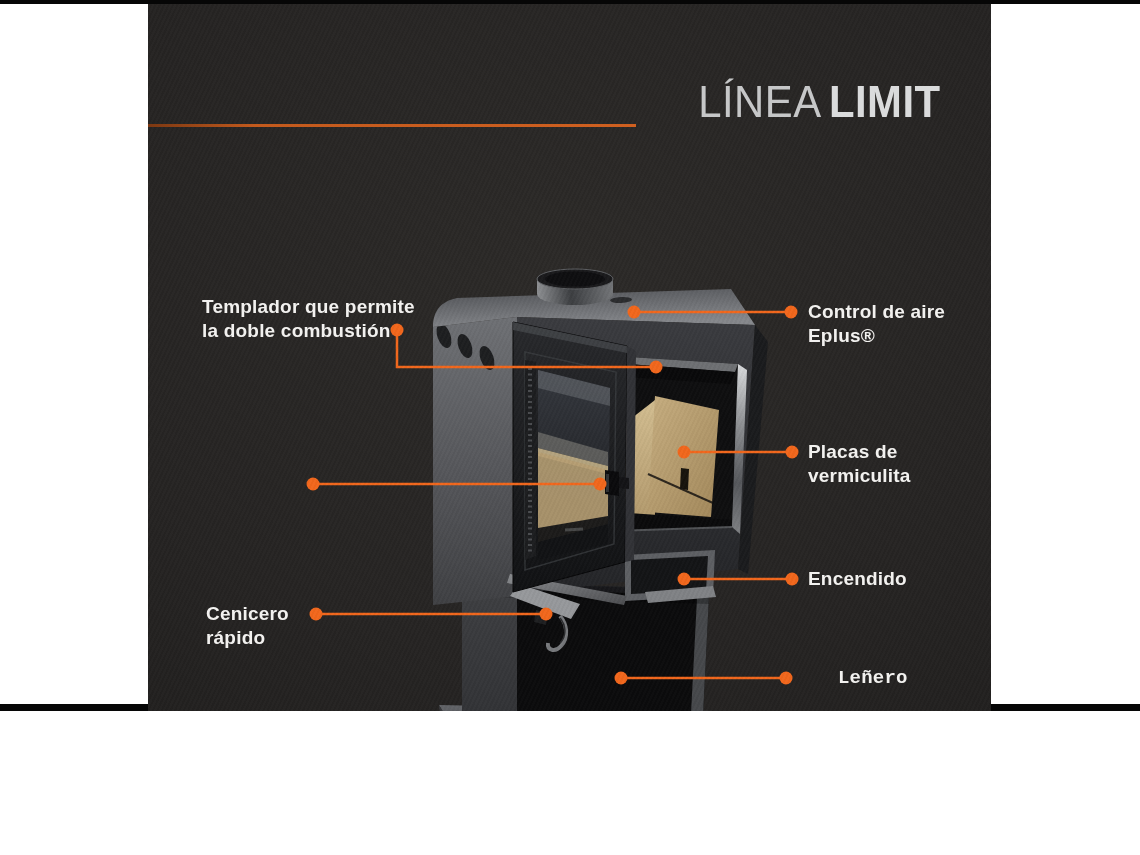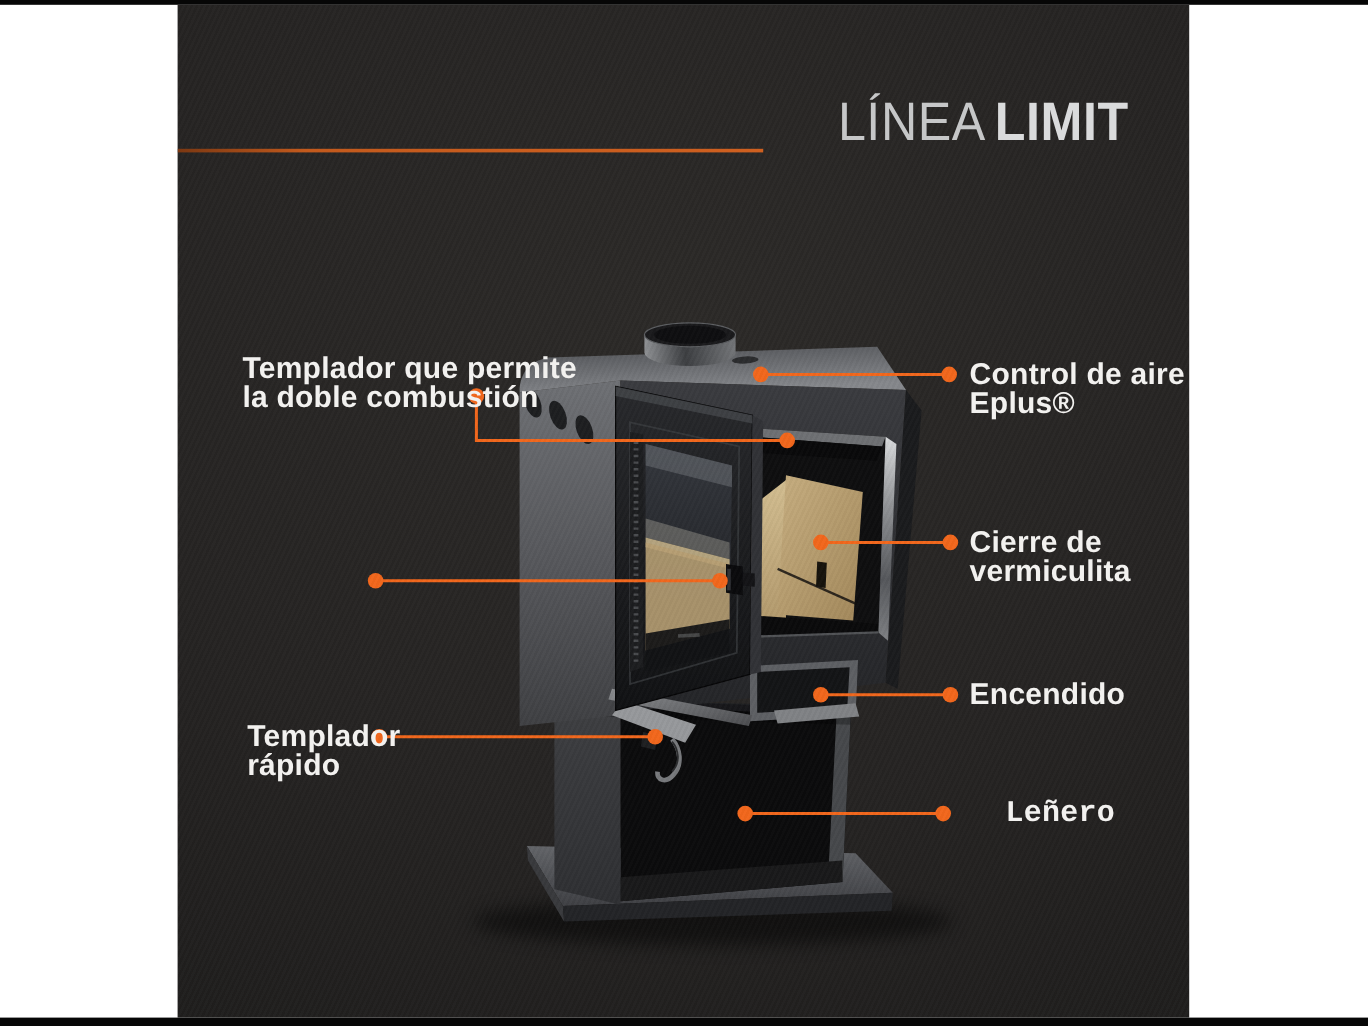--- a/index.html
+++ b/index.html
@@ -1,32 +1,32 @@
 <!DOCTYPE html>
 <html><head>
 <meta charset="utf-8">
 <style>
   html,body{margin:0;padding:0;background:#fff;}
-  .canvas{position:relative;width:1140px;height:855px;background:#fff;overflow:hidden;
+  .canvas{position:relative;width:1140px;height:711px;background:#fff;overflow:hidden;
           font-family:"Liberation Sans",sans-serif;}
   .bar{position:absolute;left:0;width:1140px;background:#060606;}
   .bar.top{top:0;height:4px;}
   .bar.bottom{bottom:0;height:7px;}
   .stage{position:absolute;left:148px;top:4px;width:843px;height:844px;overflow:hidden;
          background:radial-gradient(120% 95% at 50% 32%, #2c2a28 0%, #262423 48%, #1c1b1a 100%);}
   .stage::after{content:"";position:absolute;inset:0;pointer-events:none;
          background:repeating-linear-gradient(115deg, rgba(255,255,255,.015) 0 2px, rgba(0,0,0,.025) 2px 4px);}
   .art{position:absolute;left:0;top:0;width:843px;height:844px;display:block;}
   .title{position:absolute;top:73px;right:50px;font-size:45px;line-height:1.1;letter-spacing:.5px;
          white-space:nowrap;transform:scaleX(.93);transform-origin:100% 50%;z-index:3;}
   .title .t-light{font-weight:400;color:#c6c7c8;}
   .title .t-bold{font-weight:700;color:#dadbdc;margin-left:8px;}
   .title-rule{position:absolute;left:0;top:120px;width:488px;height:3px;z-index:2;
          background:linear-gradient(90deg,#7c3812,#c35a1d 22%,#cf6020);}
-  .label{position:absolute;font-size:25px;line-height:24px;font-weight:700;color:#f2f1ef;
+  .label{position:absolute;font-size:19px;line-height:24px;font-weight:700;color:#f2f1ef;
          white-space:pre-line;letter-spacing:.2px;z-index:4;}
 </style>
 </head>
 <body>
 
 <div class="canvas">
   <div class="bar top"></div>
   <div class="bar bottom"></div>
 
   <div class="stage">
@@ -217,22 +217,22 @@
       </g>
     </svg>
 
     <div class="title">
       <span class="t-light">LÍNEA</span><span class="t-bold">LIMIT</span>
     </div>
     <div class="title-rule"></div>
 
     <div class="label" style="left:54px;top:291px;">Templador que permite
 la doble combustión</div>
-    <div class="label" style="left:58px;top:598px;">Templador
+    <div class="label" style="left:58px;top:598px;">Cenicero
 rápido</div>
     <div class="label" style="left:660px;top:296px;">Control de aire
 Eplus®</div>
-    <div class="label" style="left:660px;top:436px;">Cierre de
+    <div class="label" style="left:660px;top:436px;">Placas de
 vermiculita</div>
     <div class="label" style="left:660px;top:563px;">Encendido</div>
     <div class="label" style="left:690px;top:662px;font-family:Liberation Mono, monospace;">Leñero</div>
   </div>
 </div>
 
 </body></html>

